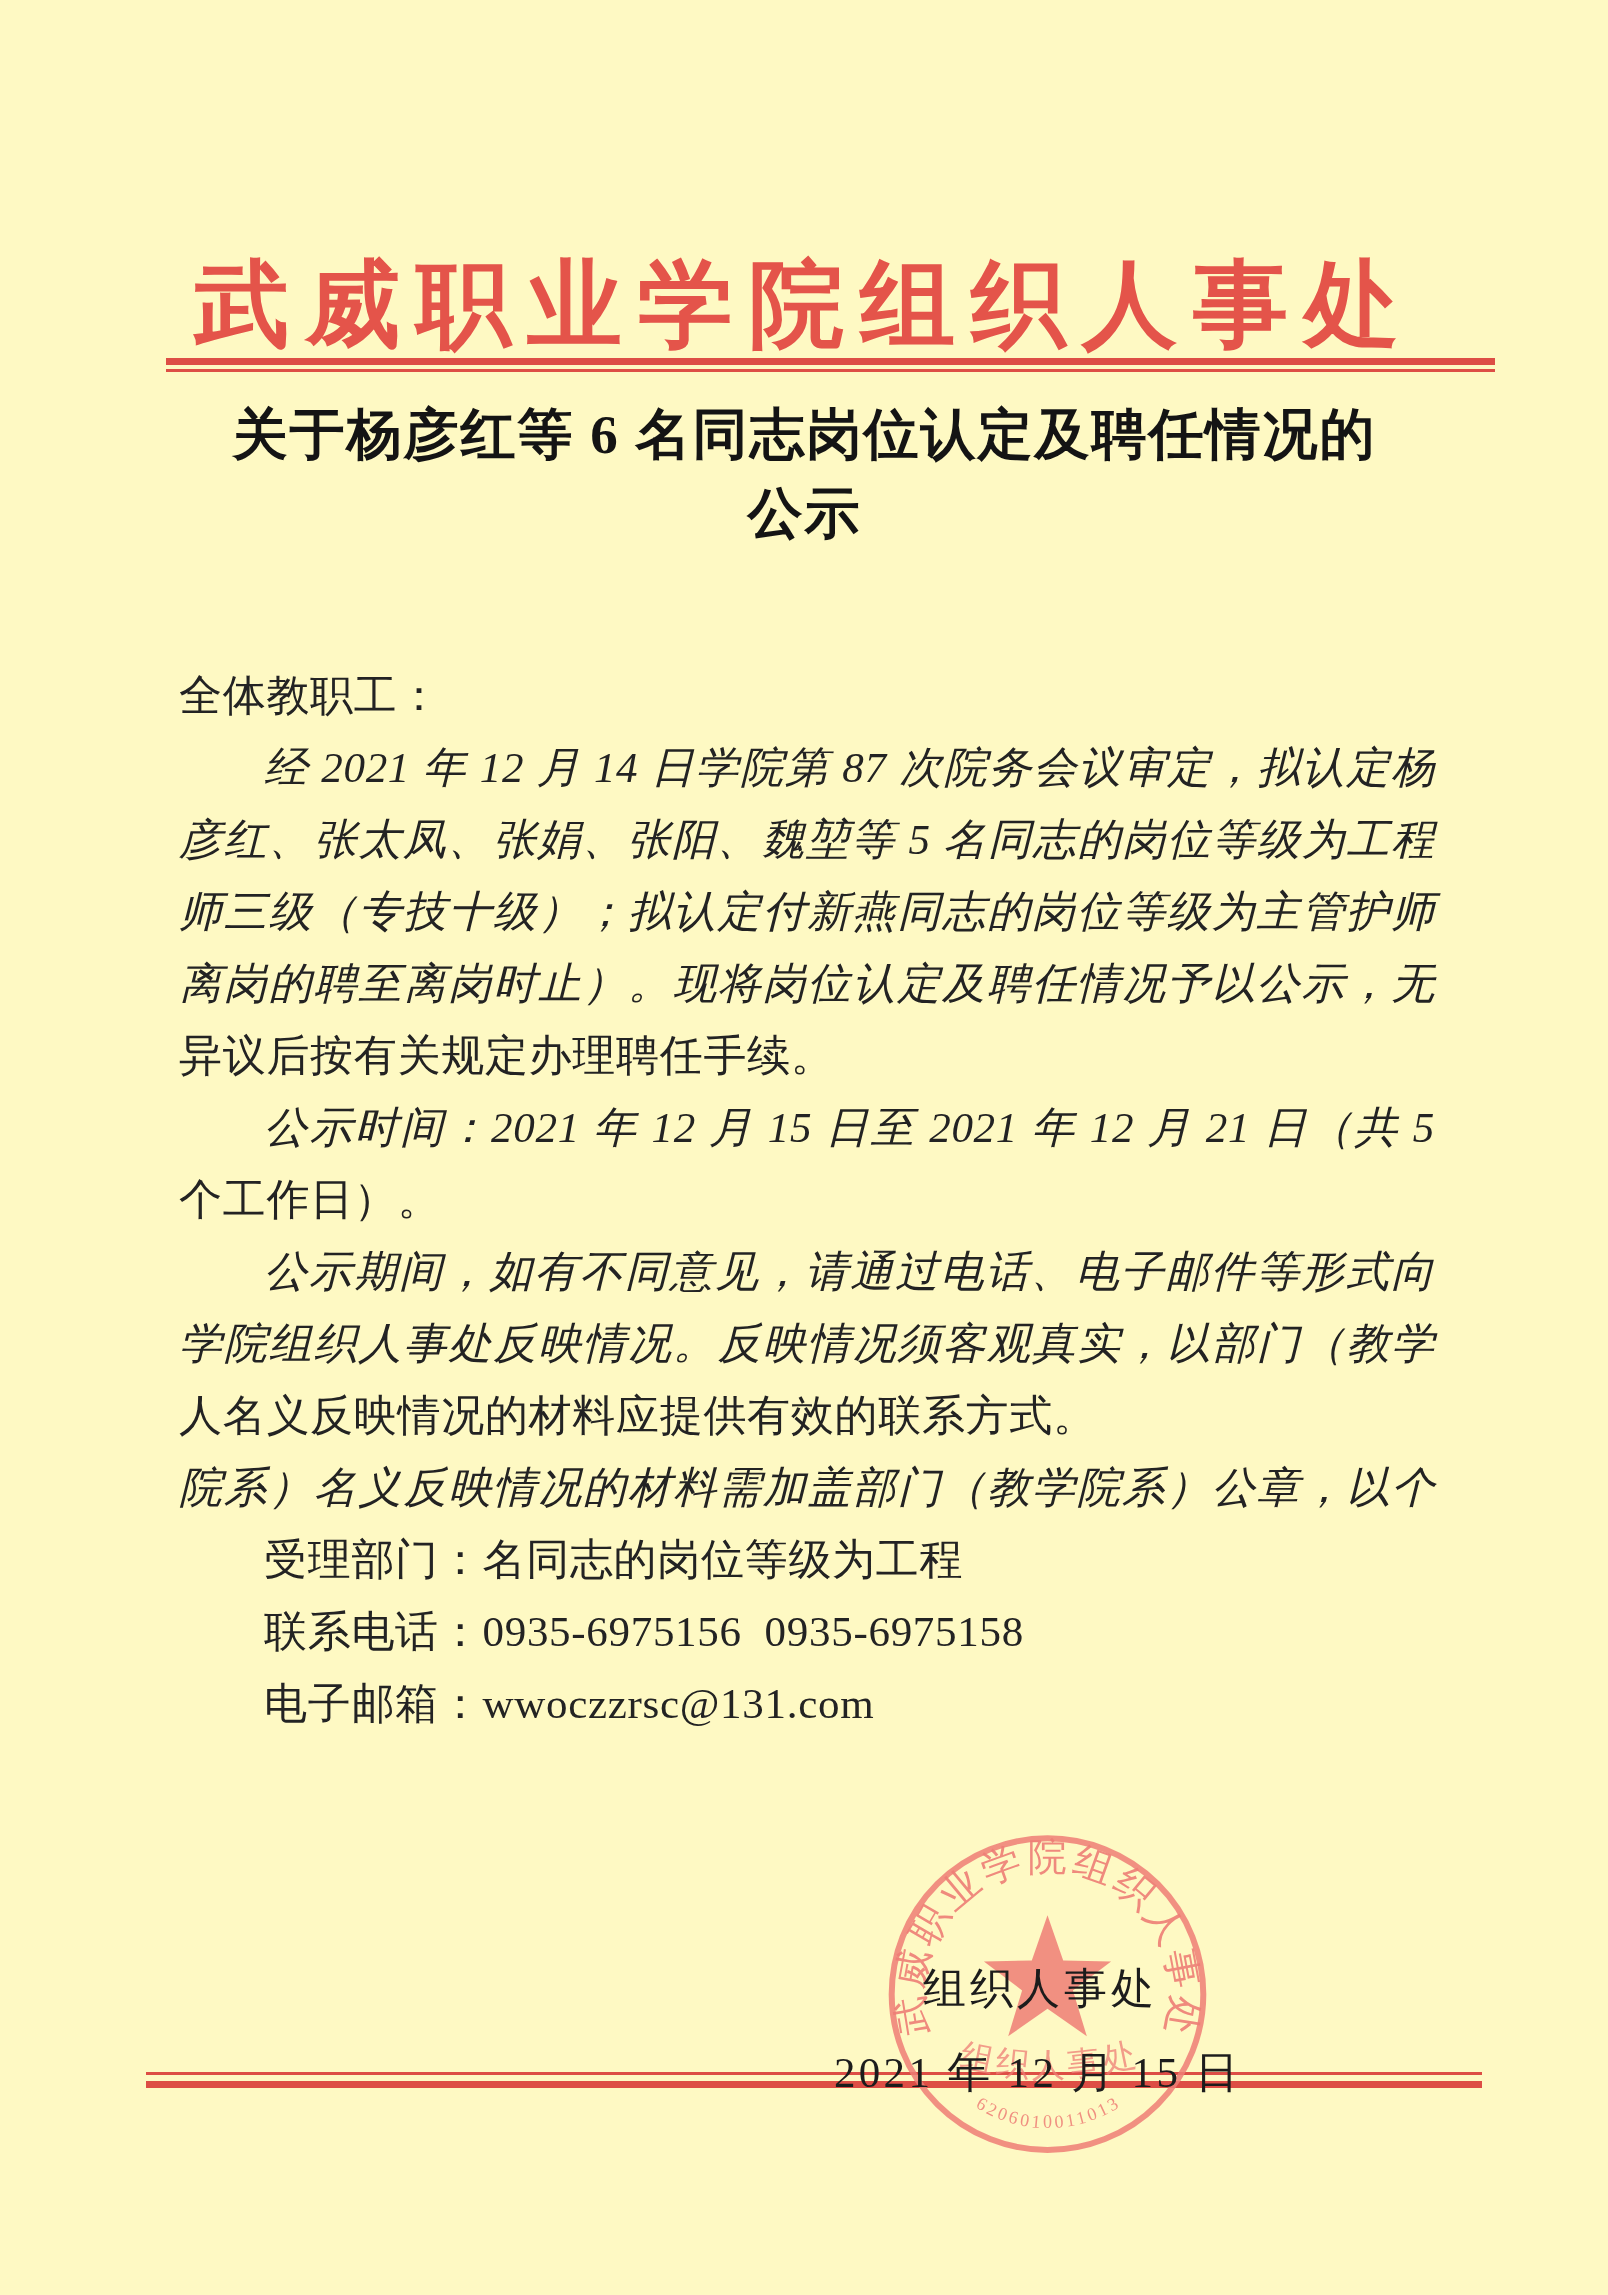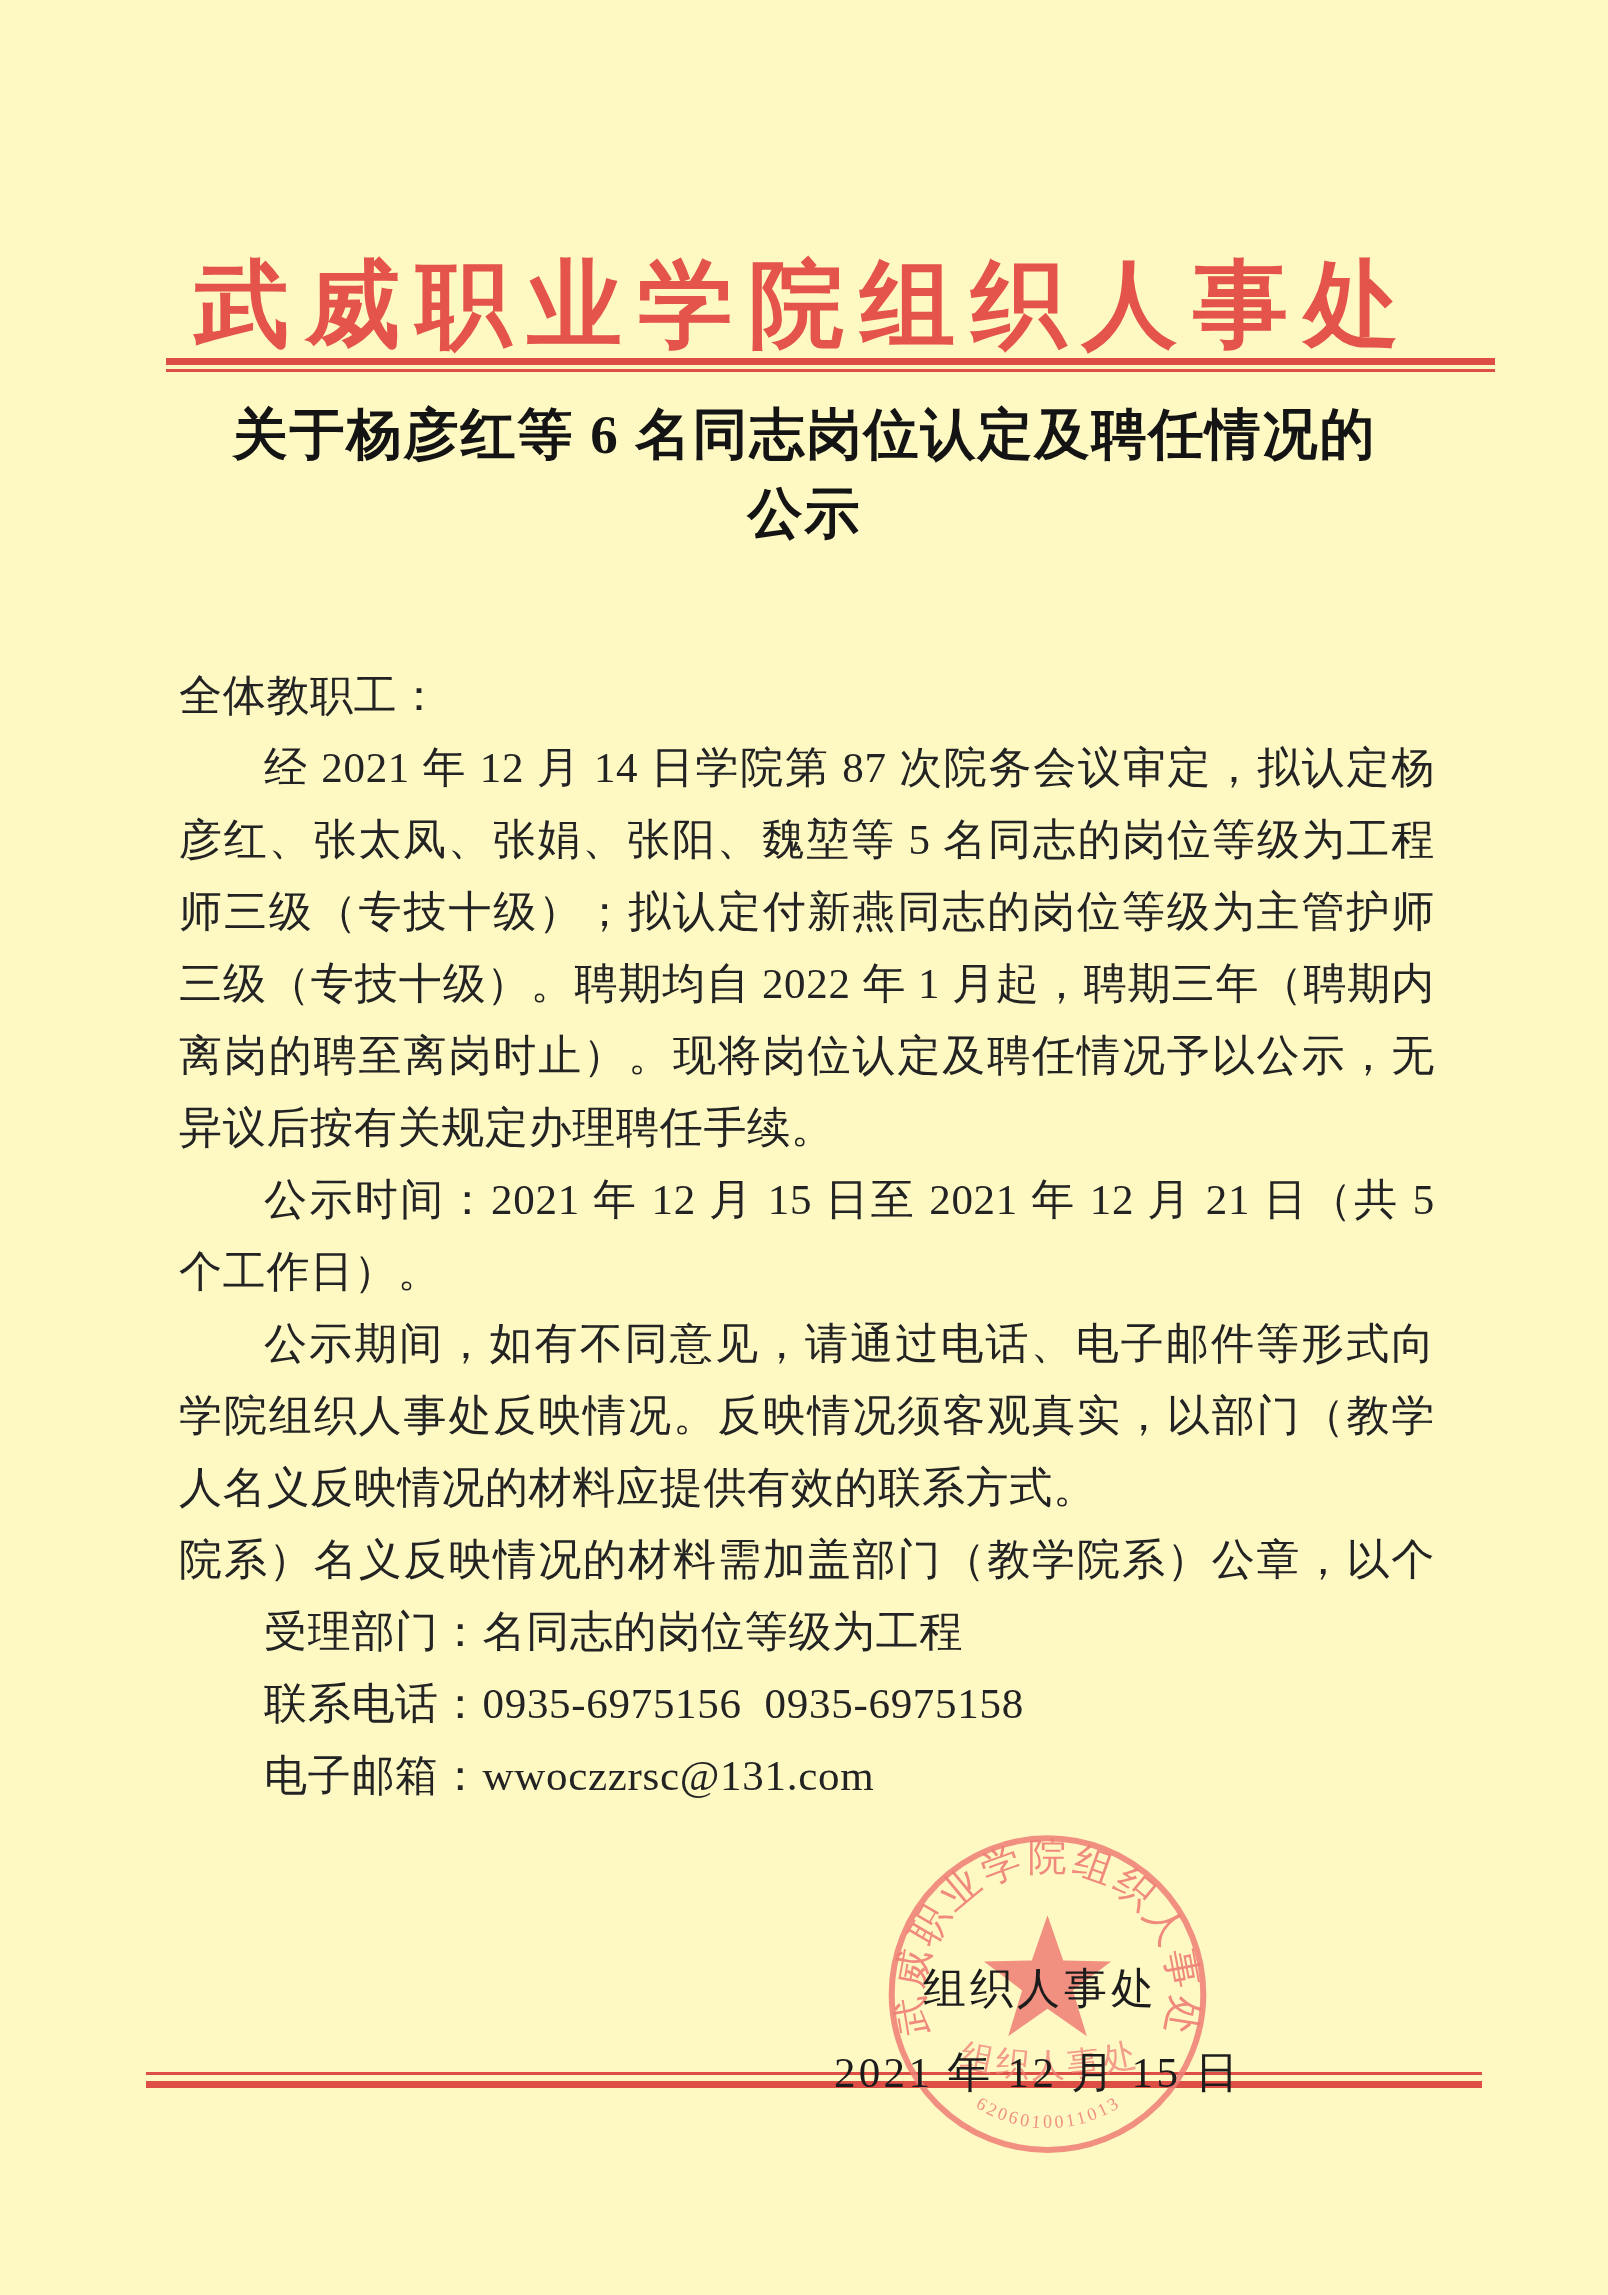--- a/index.html
+++ b/index.html
@@ -44,21 +44,21 @@
     font-size:43px;
     color:#232323;
   }
   .body-line{
     height:72px;
     line-height:72px;
     white-space:pre-wrap;
     letter-spacing:0.7px;
   }
   .body-line.indent{padding-left:85px;}
-  .body-line.fill{text-align:justify;text-align-last:justify;}
+  .body-line.fill{text-align:justify;text-align-last:justify;font-style:italic;}
   .signature{
     position:absolute;
     top:1960px;left:923px;
     font-size:43px;
     letter-spacing:4px;
     z-index:3;
     color:#1c1c1c;
     white-space:nowrap;
   }
   .sign-date{
@@ -89,21 +89,20 @@
   <div class="rule rule-top-thick"></div>
   <div class="rule rule-top-thin"></div>
 
   <h1 class="doc-title"><span>关于杨彦红等 6 名同志岗位认定及聘任情况的</span><br><span>公示</span></h1>
 
   <div class="body-text">
       <div class="body-line">全体教职工：</div>
       <div class="body-line indent fill">经 2021 年 12 月 14 日学院第 87 次院务会议审定，拟认定杨</div>
       <div class="body-line fill">彦红、张太凤、张娟、张阳、魏堃等 5 名同志的岗位等级为工程</div>
       <div class="body-line fill">师三级（专技十级）；拟认定付新燕同志的岗位等级为主管护师</div>
-      <div class="body-line fill">三级（专技十级）。聘期均自 2022 年 1 月起，聘期三年（聘期内</div>
       <div class="body-line fill">离岗的聘至离岗时止）。现将岗位认定及聘任情况予以公示，无</div>
       <div class="body-line">异议后按有关规定办理聘任手续。</div>
       <div class="body-line indent fill">公示时间：2021 年 12 月 15 日至 2021 年 12 月 21 日（共 5</div>
       <div class="body-line">个工作日）。</div>
       <div class="body-line indent fill">公示期间，如有不同意见，请通过电话、电子邮件等形式向</div>
       <div class="body-line fill">学院组织人事处反映情况。反映情况须客观真实，以部门（教学</div>
       <div class="body-line">人名义反映情况的材料应提供有效的联系方式。</div>
       <div class="body-line fill">院系）名义反映情况的材料需加盖部门（教学院系）公章，以个</div>
       <div class="body-line indent">受理部门：名同志的岗位等级为工程</div>
       <div class="body-line indent">联系电话：0935-6975156  0935-6975158</div>

